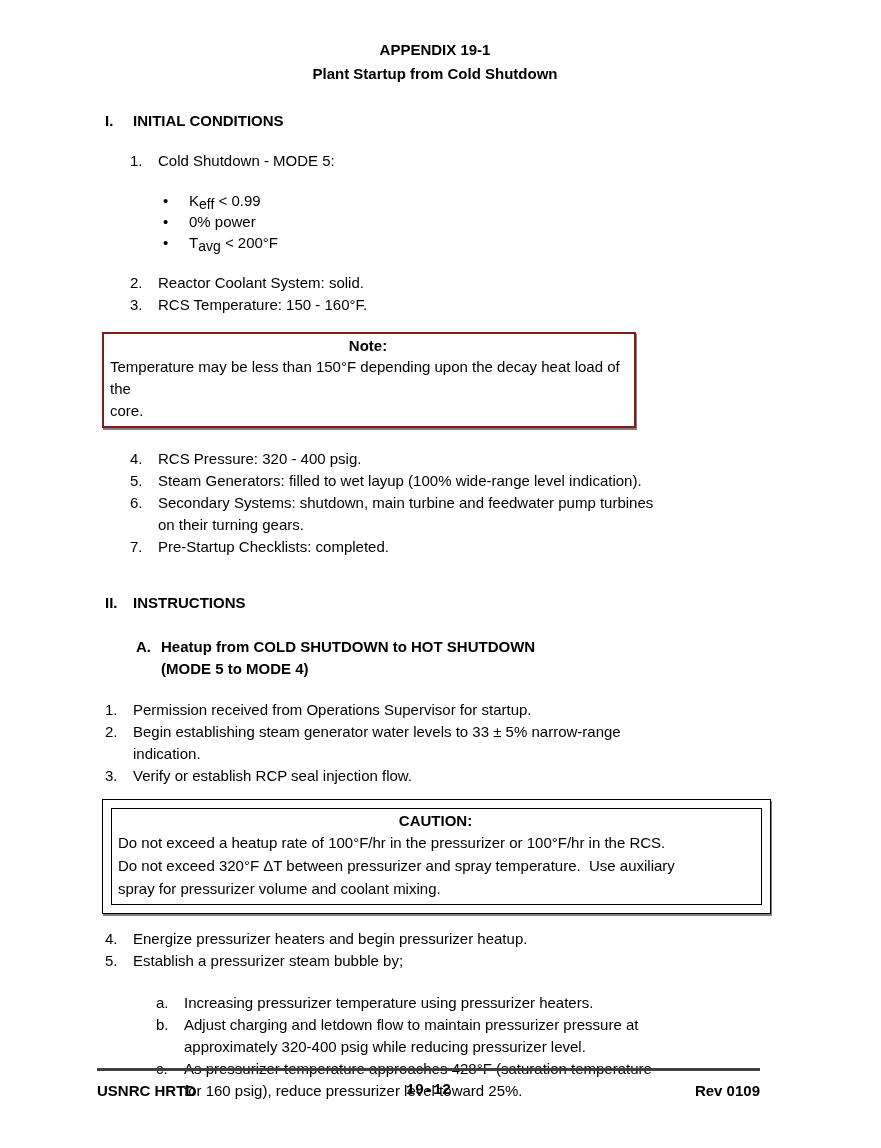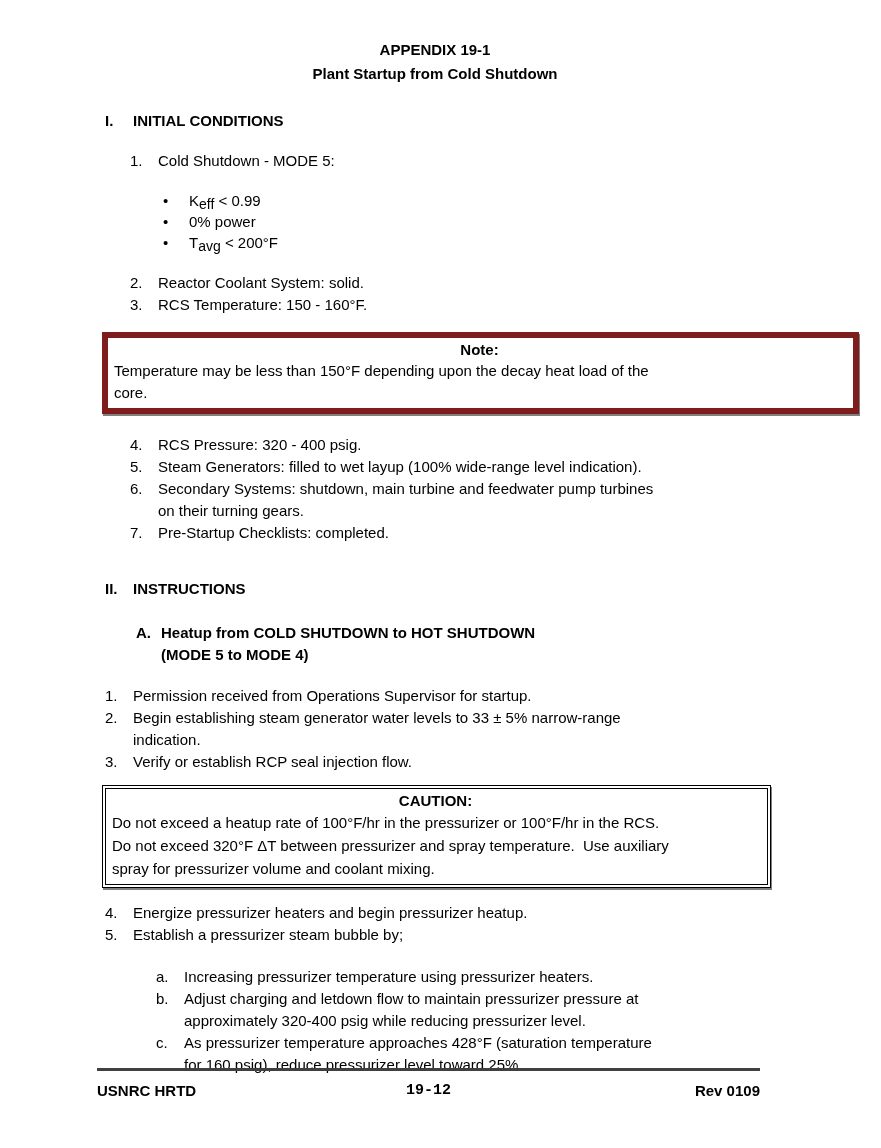--- a/index.html
+++ b/index.html
@@ -39,37 +39,37 @@
   .sub-row .num { flex: 0 0 28px; }
 
   .mt18 { margin-top: 18px; }
   .mt19 { margin-top: 19px; }
   .mt20 { margin-top: 20px; }
   .mt14 { margin-top: 14px; }
 
   
   .note-box {
     margin: 16px 0 0 -3px;
-    width: 757px;
+    width: 534px;
     box-sizing: border-box;
-    border: 6px solid #7f1d1d;
+    border: 2px solid #7f1d1d;
     box-shadow: 1px 2px 0 #808080;
     padding: 2px 8px 4px 6px;
   }
   .box-heading { font-weight: bold; text-align: center; line-height: 20px; }
   .box-body { line-height: 22px; white-space: pre-wrap; }
 
   
   .caution-outer {
     margin: 12px 0 0 -3px;
     width: 669px;
     box-sizing: border-box;
     border: 1px solid #000;
     box-shadow: 1px 2px 0 #808080;
-    padding: 2px;
+    padding: 8px;
   }
   .caution-inner {
     border: 1px solid #000;
     padding: 2px 8px 4px 6px;
   }
   .caution-inner .box-body { line-height: 23px; }
 
   
   .footer {
     position: absolute;

